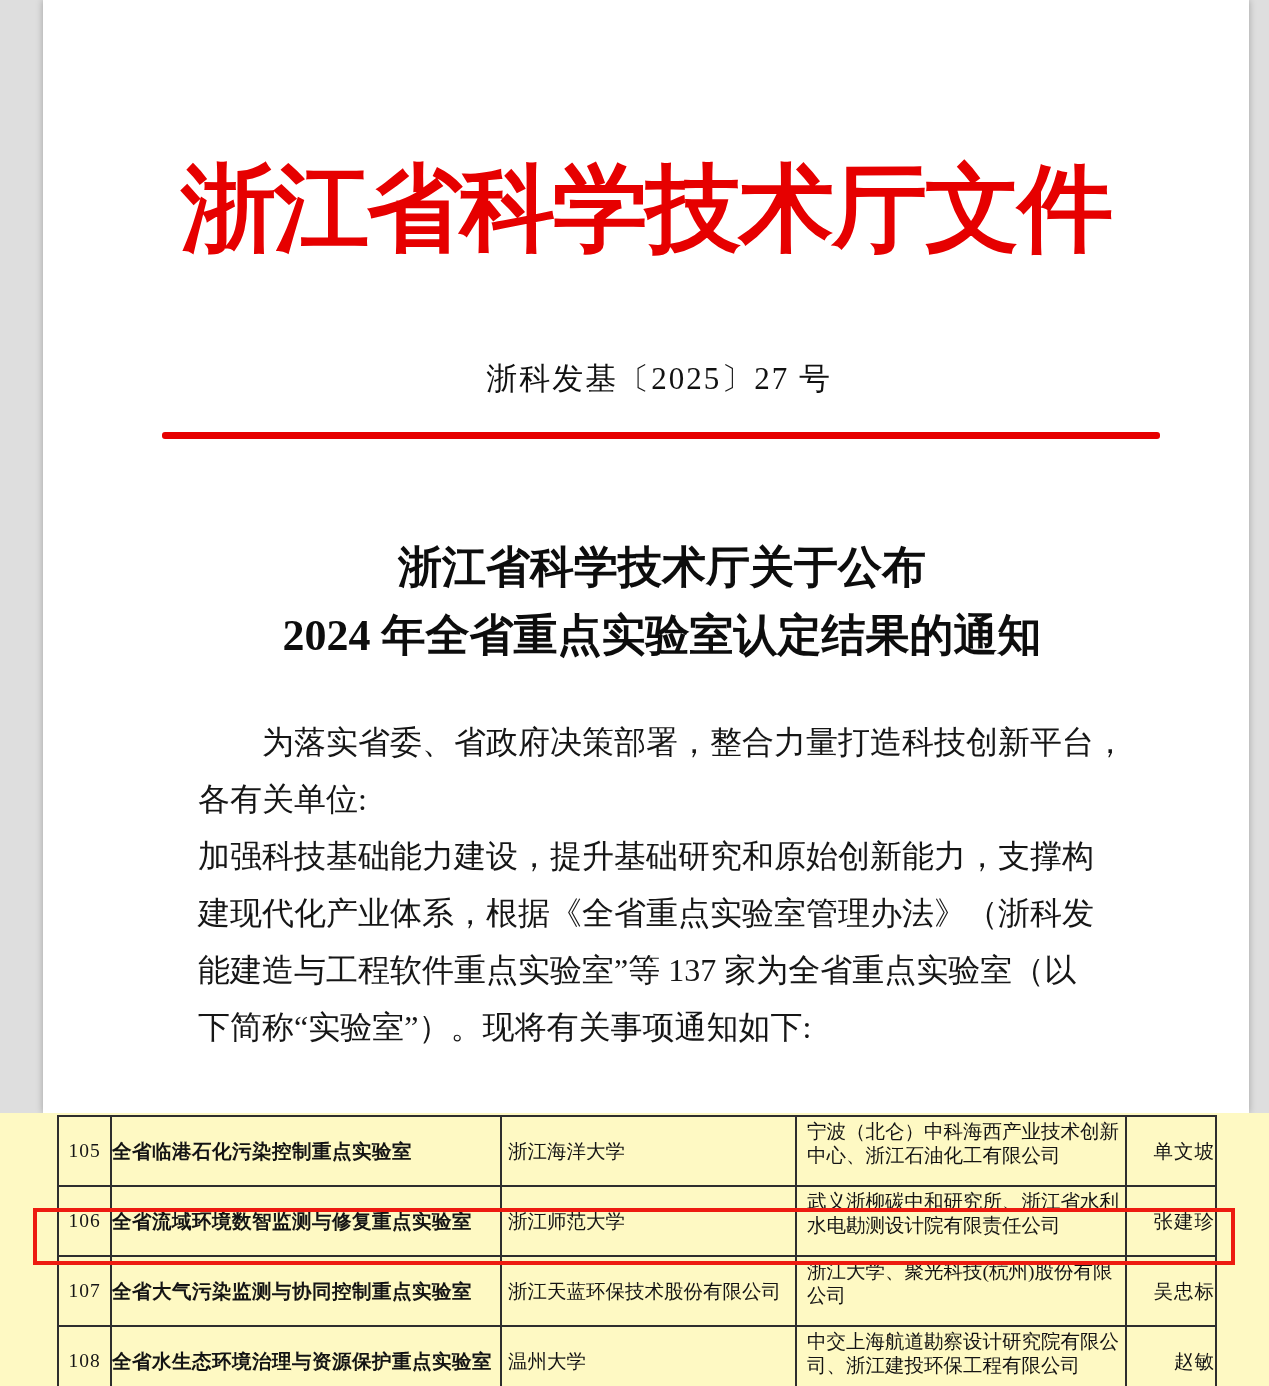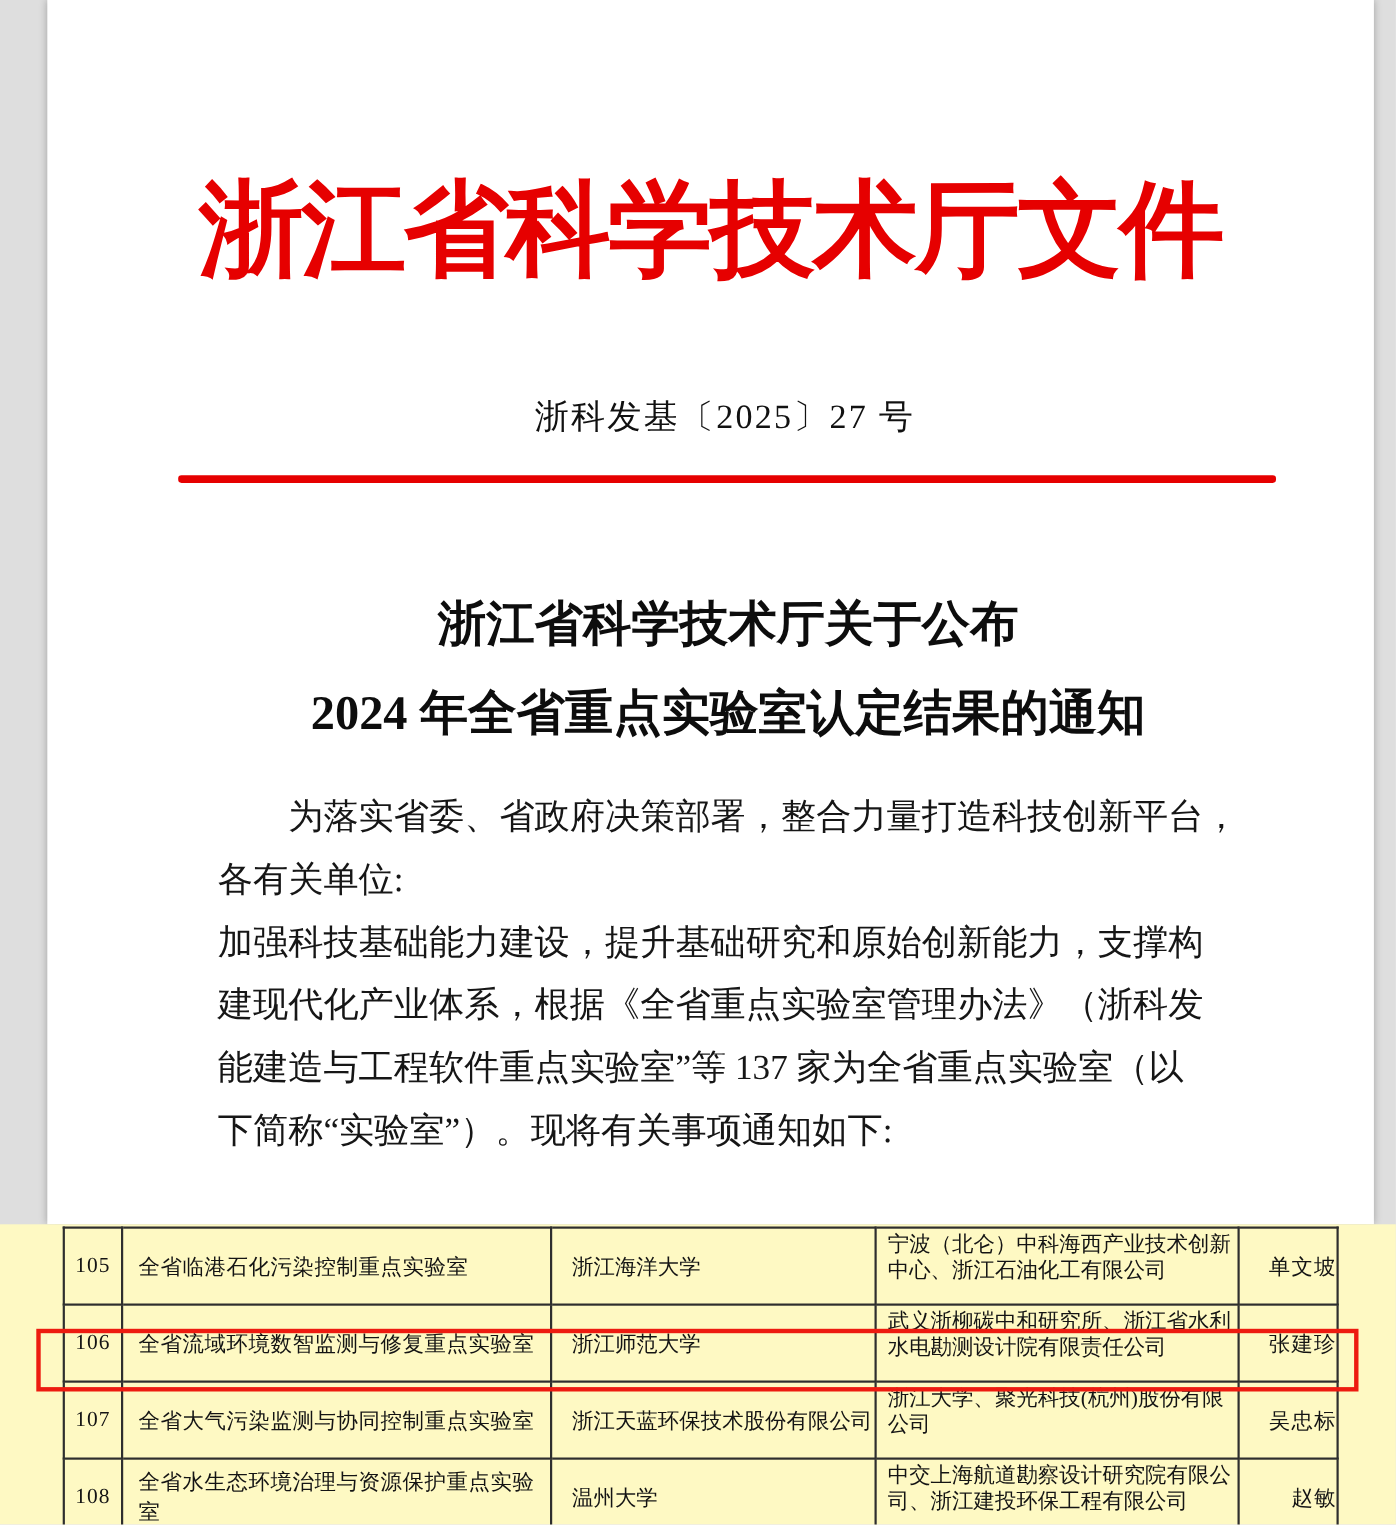--- a/index.html
+++ b/index.html
@@ -49,21 +49,21 @@
   .notice-title{
     position:absolute;left:0;width:100%;
     text-align:center;
     font-weight:bold;
     font-size:44px;
     color:#0d0d0d;
     white-space:nowrap;
     margin-left:16px;
   }
   .notice-title.l1{top:538px;}
-  .notice-title.l2{top:619px;font-family:Liberation Serif, serif;}
+  .notice-title.l2{top:606px;font-family:Liberation Serif, serif;}
 
   .doc-body{
     position:absolute;left:155px;top:714px;width:1000px;
     font-size:32px;
     color:#161616;
   }
   .doc-body .line{
     height:57px;line-height:57px;
     white-space:nowrap;
   }
@@ -81,22 +81,22 @@
     table-layout:fixed;
   }
   table.results td{
     border:2px solid var(--table-border);
     height:52px;
     vertical-align:middle;
     font-size:19.5px;
     color:#141414;
   }
   td.c-no{text-align:center;font-size:20px;letter-spacing:1px;}
-  td.c-lab{padding-left:14px;font-size:19px;letter-spacing:0.5px;}
-  td.c-host{padding-left:18px;font-size:19.5px;}
+  td.c-lab{padding-left:0;font-size:19px;letter-spacing:0.5px;font-weight:bold;}
+  td.c-host{padding-left:6px;font-size:19.5px;}
   td.c-partners{
     padding:3px 6px 17px 10px;
     font-size:19px;line-height:24px;
     word-break:break-all;
   }
   td.c-director{text-align:right;font-size:20px;letter-spacing:1px;}
 
   
   .highlight-box{
     position:absolute;left:33px;top:1208px;width:1202px;height:57px;

